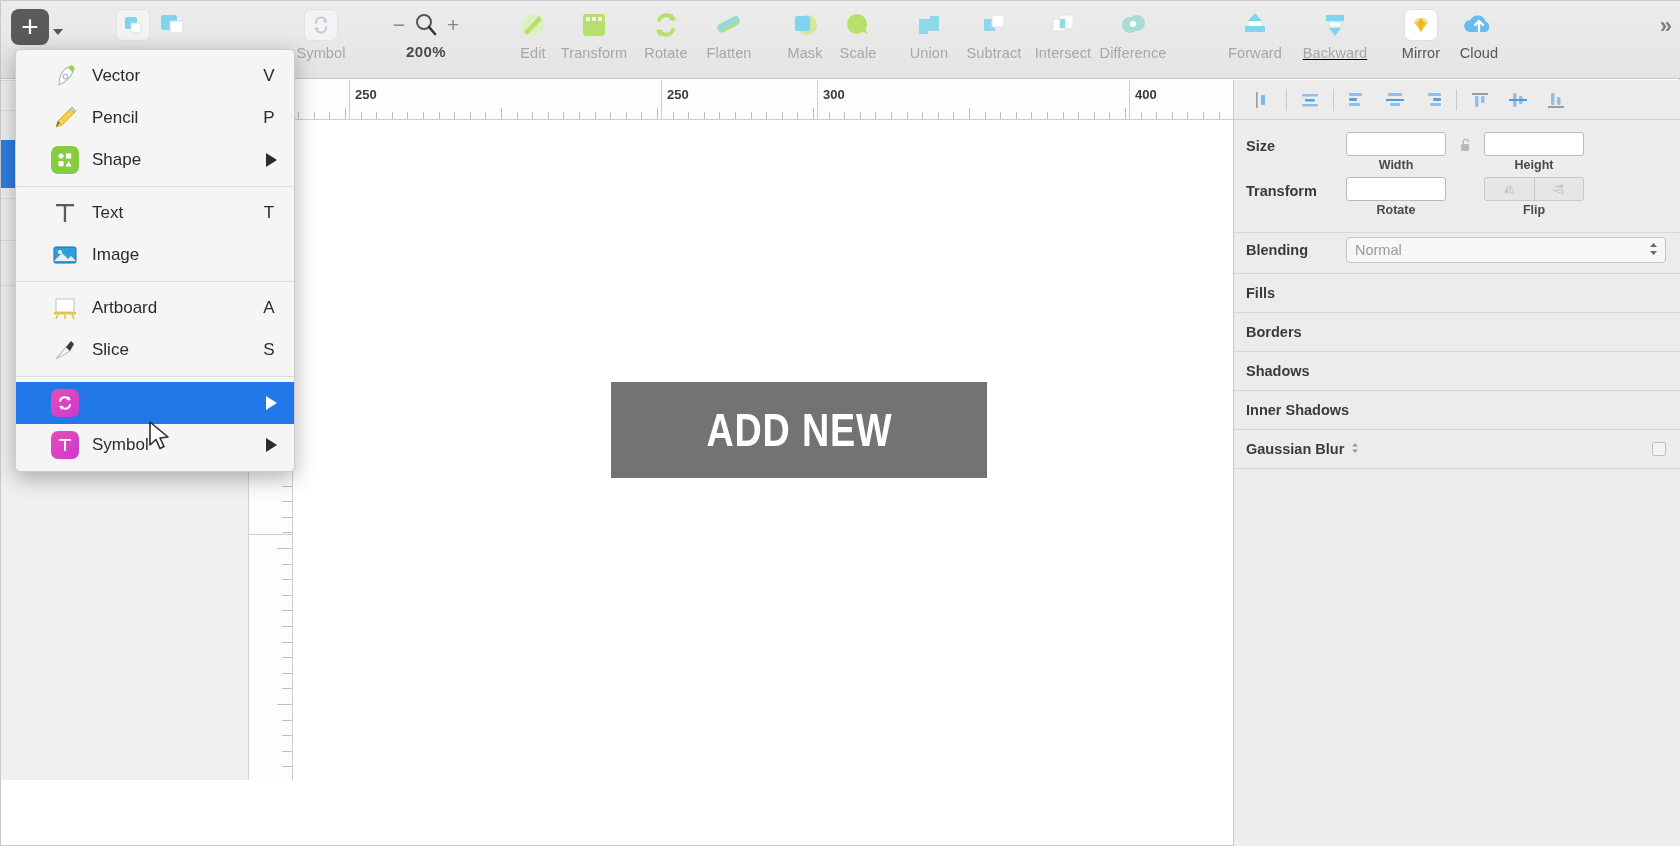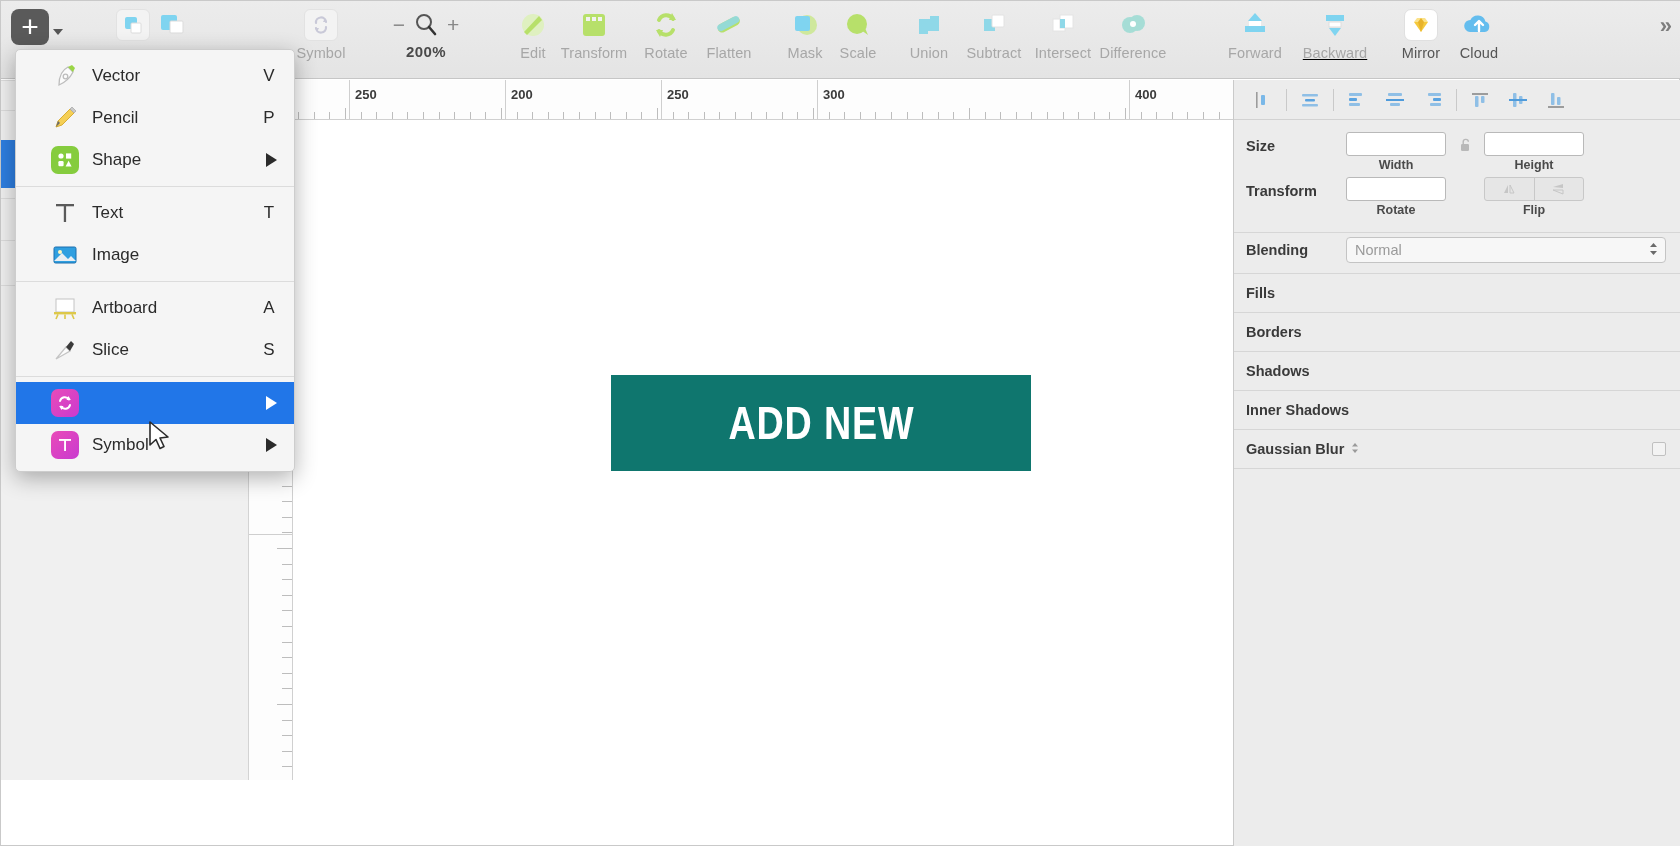--- a/index.html
+++ b/index.html
@@ -88,23 +88,23 @@
   }
   .vr-tick { position:absolute; right:0; height:1px; width:10px; background:#bdbdbd; }
   .vr-tick.major { width:15px; }
 
   
   #canvas {
     position:absolute; left:292px; top:119px; width:940px; height:660px;
     background:#ffffff;
   }
   #add-new-btn {
-    position:absolute; left:318px; top:255px;
-    width:420px; height:96px;
-    background:#0f766e;
+    position:absolute; left:318px; top:262px;
+    width:376px; height:96px;
+    background:#737373;
     display:flex; align-items:center; justify-content:center;
   }
   #add-new-btn span {
     color:#fff; font-size:46px; font-weight:bold;
     letter-spacing:1px; font-family:"Liberation Sans", sans-serif;
     transform:scaleX(0.82);
   }
 
   
   #left-gutter {
@@ -452,23 +452,20 @@
       <div class="tb-label dark">Cloud</div>
     </div>
 
     <div id="chevrons">»</div>
   </div>
 
   <div id="h-ruler">
     <div class="hr-seg" style="left:-60px;width:160px;"></div>
     <div class="hr-seg" style="left:100px;width:156px;">
       <span>250</span>
-    </div>
-    <div class="hr-seg" style="left:256px;width:156px;">
-      <span>200</span>
     </div>
     <div class="hr-seg" style="left:412px;width:156px;">
       <span>250</span>
     </div>
     <div class="hr-seg" style="left:568px;width:156px;">
       <span>300</span>
     </div>
     <div class="hr-seg" style="left:880px;width:184px;">
       <span>400</span>
     </div>

